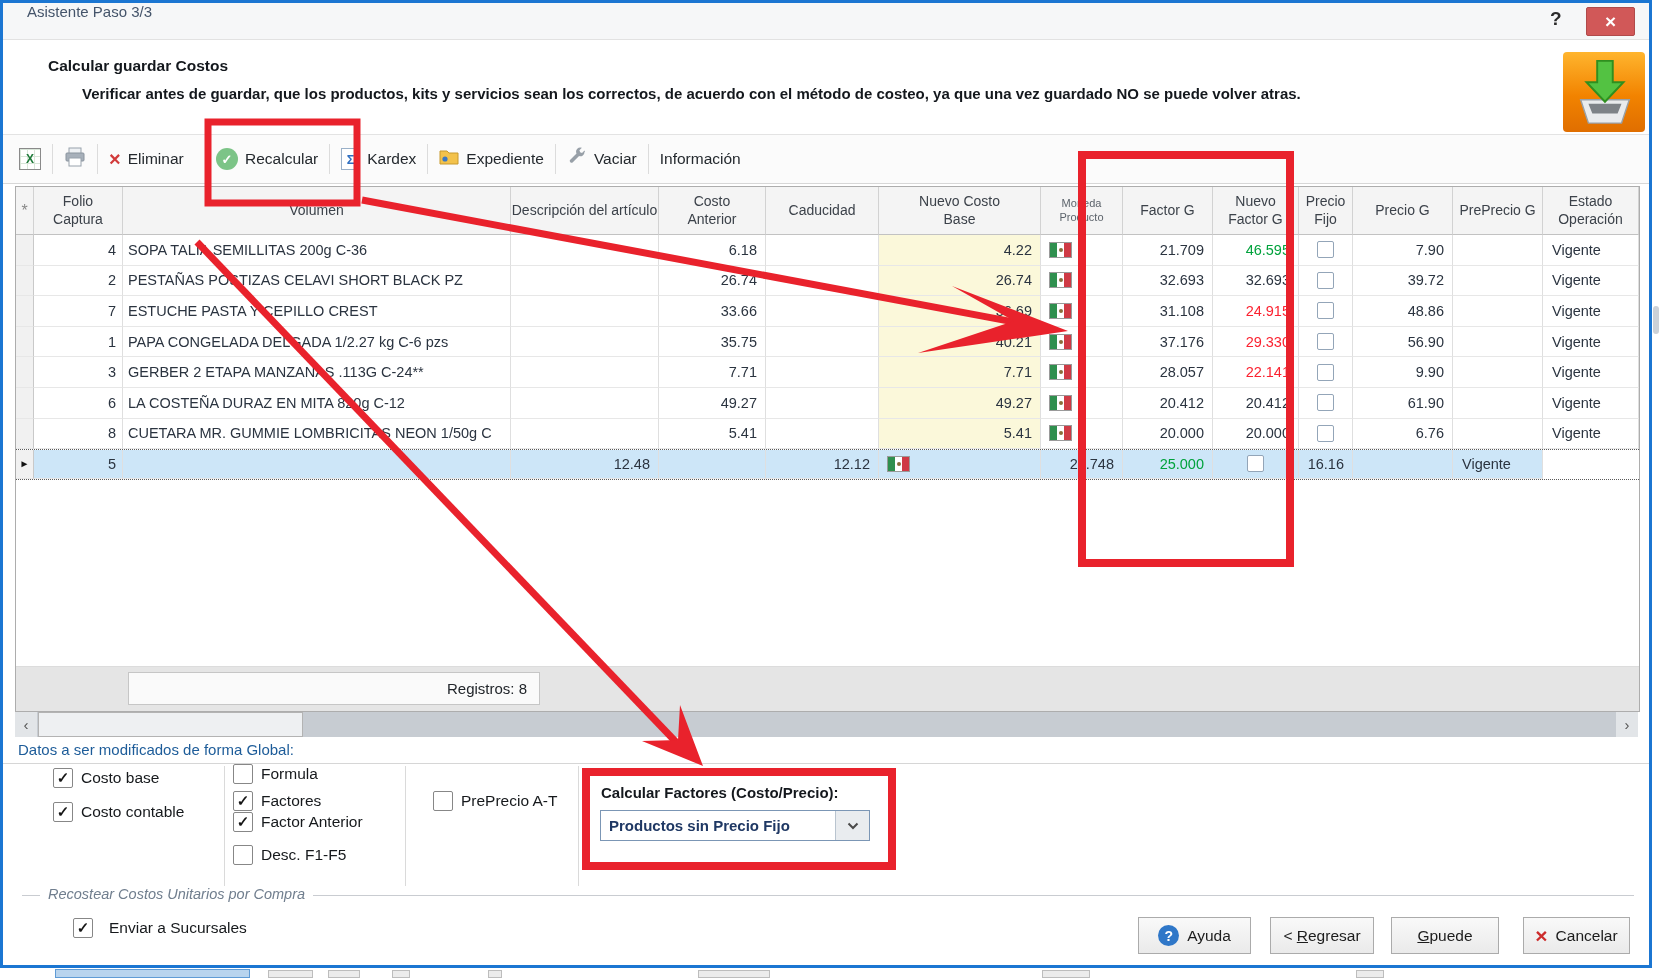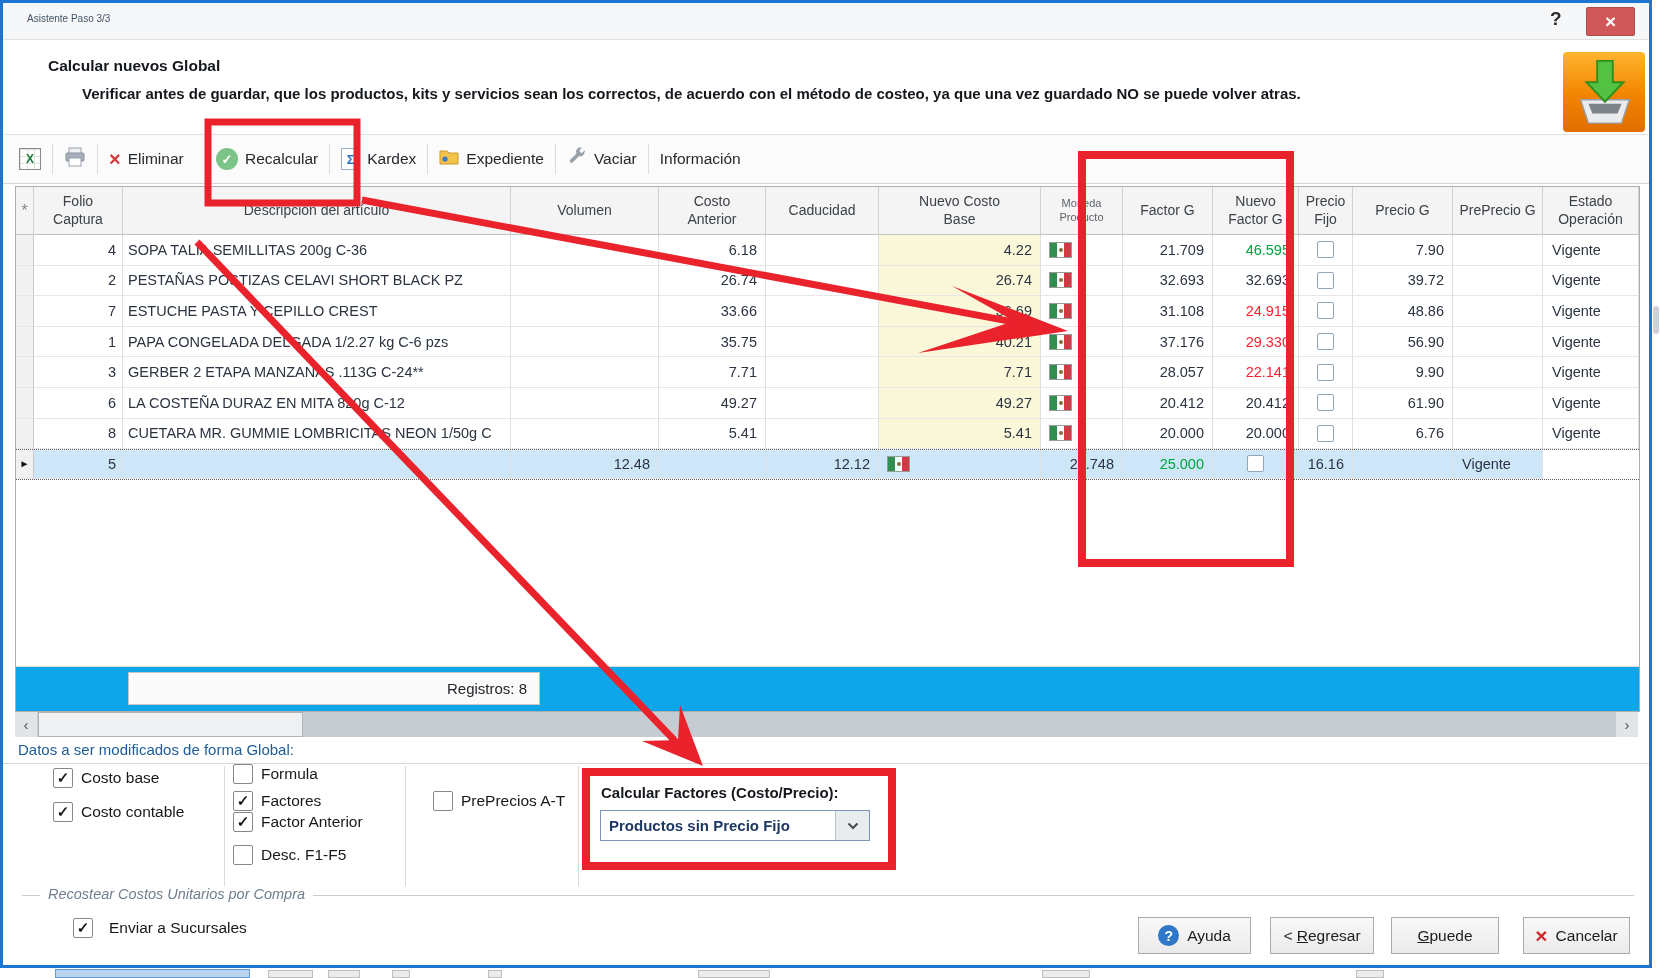--- a/index.html
+++ b/index.html
@@ -5,21 +5,21 @@
   html,body{margin:0;padding:0;}
   body{width:1660px;height:978px;position:relative;overflow:hidden;background:#fff;
        font-family:"Liberation Sans",sans-serif;-webkit-font-smoothing:antialiased;}
 
   
   .dialog-bg{position:absolute;left:3px;top:3px;width:1646px;height:962px;background:#fff;}
   .dialog-border{position:absolute;left:0;top:0;width:1646px;height:962px;
        border:3px solid var(--window-border-blue,#1b76d2);pointer-events:none;z-index:40;}
   .titlebar{position:absolute;left:3px;top:3px;width:1646px;height:36px;background:#f6f7f8;
        border-bottom:1px solid #e2e2e2;}
-  .title-text{position:absolute;left:24px;top:10px;font-size:10px;color:var(--title-text,#44546a);}
+  .title-text{position:absolute;left:24px;top:0;font-size:15px;color:var(--title-text,#44546a);}
   .help-glyph{position:absolute;left:1550px;top:8px;font-size:19px;font-weight:bold;color:#2b2b2b;cursor:default;}
   .close-btn{position:absolute;left:1586px;top:7px;width:47px;height:27px;background:#d15858;
        border:1px solid #b04a4a;border-radius:2px;color:#fff;font-size:19px;font-weight:bold;
        display:flex;align-items:center;justify-content:center;}
 
   
   .hdr-title{position:absolute;left:48px;top:57px;font-size:15.5px;font-weight:bold;color:#14181d;}
   .hdr-sub{position:absolute;left:82px;top:85px;font-size:15px;font-weight:bold;color:#14181d;}
   .save-icon{position:absolute;left:1563px;top:52px;width:82px;height:80px;border-radius:4px;
        background:linear-gradient(180deg,#ffb52e 0%,#f28300 55%,#e06e00 100%);
@@ -67,21 +67,21 @@
   .c-estado{padding-left:9px;}
   .c-nuevo_factor_g.up{color:var(--factor-up-green,#00a23c);}
   .c-nuevo_factor_g.down{color:var(--factor-down-red,#fb2230);}
   .trow.selected .cell{background:var(--selection-blue,#cde6f8);}
   .trow.selected{border-top:1px dotted #5a5a5a;border-bottom:1px dotted #5a5a5a;}
   .flag{width:21px;height:14px;border:1px solid #9a9a9a;position:relative;flex:0 0 auto;
        background:linear-gradient(90deg,#2f8f4e 0 33%,#ffffff 33% 66%,#cf3a45 66% 100%);}
   .flag i{position:absolute;left:8.5px;top:5px;width:4px;height:4px;border-radius:50%;background:#8a6d3b;}
   .cellbox{width:15px;height:15px;background:#fff;border:1px solid #93a5b8;border-radius:2px;
        display:flex;align-items:center;justify-content:center;font-size:12px;color:#111;}
-  .gfooter{position:absolute;left:0;top:479px;width:1623px;height:44px;background:#0ea5e9;
+  .gfooter{position:absolute;left:0;top:479px;width:1623px;height:44px;background:#e5e5e5;
        border-top:1px solid #dcdcdc;}
   .reg-box{position:absolute;left:112px;top:5px;width:412px;height:33px;background:#fafafa;
        border:1px solid #c6c6c6;display:flex;align-items:center;justify-content:flex-end;
        padding-right:12px;font-size:15px;color:#22262b;box-sizing:border-box;}
 
   
   .hscroll{position:absolute;left:15px;top:712px;width:1623px;height:25px;background:#c7ccd2;}
   .hs-btn{position:absolute;top:0;width:22px;height:25px;background:#e2e5e8;color:#555;font-size:15px;
        display:flex;align-items:center;justify-content:center;}
   .hs-left{left:0;}
@@ -136,21 +136,21 @@
 <div class="dialog-bg"></div>
 
 <div class="titlebar">
   <div class="title-text">Asistente Paso 3/3</div>
 </div>
 <div class="help-glyph">?</div>
 <div class="close-btn">
     <span>×</span>
   </div>
 
-<div class="hdr-title">Calcular nuevos Global</div>
+<div class="hdr-title">Calcular guardar Costos</div>
 <div class="hdr-sub">Verificar antes de guardar, que los productos, kits y servicios sean los correctos, de acuerdo con el método de costeo, ya que una vez guardado NO se puede volver atras.</div>
 <div class="save-icon">
   <svg width="68" height="70" viewBox="0 0 68 72">
     <polygon points="10,44 60,44 52,68 18,68" fill="#e9ebed" stroke="#9aa0a6" stroke-width="1.5"></polygon>
     <polygon points="18,48 52,48 48,58 22,58" fill="#7d8287"></polygon>
     <polygon points="27,4 43,4 43,26 54,26 35,46 16,26 27,26" fill="#53c242" stroke="#2f8f1f" stroke-width="2"></polygon>
   </svg>
 </div>
 
 <div class="toolbar">
@@ -198,22 +198,22 @@
   <div class="titem">
     <span>Información</span>
   </div>
 </div>
 
 <div class="grid">
   <div class="ghead" id="ghead">
       <div class="hcell h-sel">*</div>
       <div class="hcell h-folio">Folio
 Captura</div>
+      <div class="hcell h-volumen">Volumen</div>
       <div class="hcell h-descripcion">Descripción del artículo</div>
-      <div class="hcell h-volumen">Volumen</div>
       <div class="hcell h-costo_anterior">Costo
 Anterior</div>
       <div class="hcell h-caducidad">Caducidad</div>
       <div class="hcell h-nuevo_costo_base">Nuevo Costo
 Base</div>
       <div class="hcell h-moneda">Moneda
 Producto</div>
       <div class="hcell h-factor_g">Factor G</div>
       <div class="hcell h-nuevo_factor_g">Nuevo
 Factor G</div>
@@ -441,21 +441,21 @@
 <div class="cb" style="left:233px;top:812px;text-align:right;">
   <span class="box on"></span>
   <span class="lbl">Factor Anterior</span>
 </div>
 <div class="cb" style="left:233px;top:845px;">
   <span class="box"></span>
   <span class="lbl">Desc. F1-F5</span>
 </div>
 <div class="cb" style="left:433px;top:791px;">
   <span class="box"></span>
-  <span class="lbl">PrePrecios A-T</span>
+  <span class="lbl">PrePrecio A-T</span>
 </div>
 
 <div class="fact-label">Calcular Factores (Costo/Precio):</div>
 <div class="combo">
   <span class="combo-text">Productos sin Precio Fijo</span>
   <span class="combo-btn">
     <svg width="12" height="8" viewBox="0 0 12 8">
         <path d="M1.5 1.5 L6 6 L10.5 1.5" stroke="#4a4a4a" stroke-width="2" fill="none"></path>
       </svg>
   </span>

